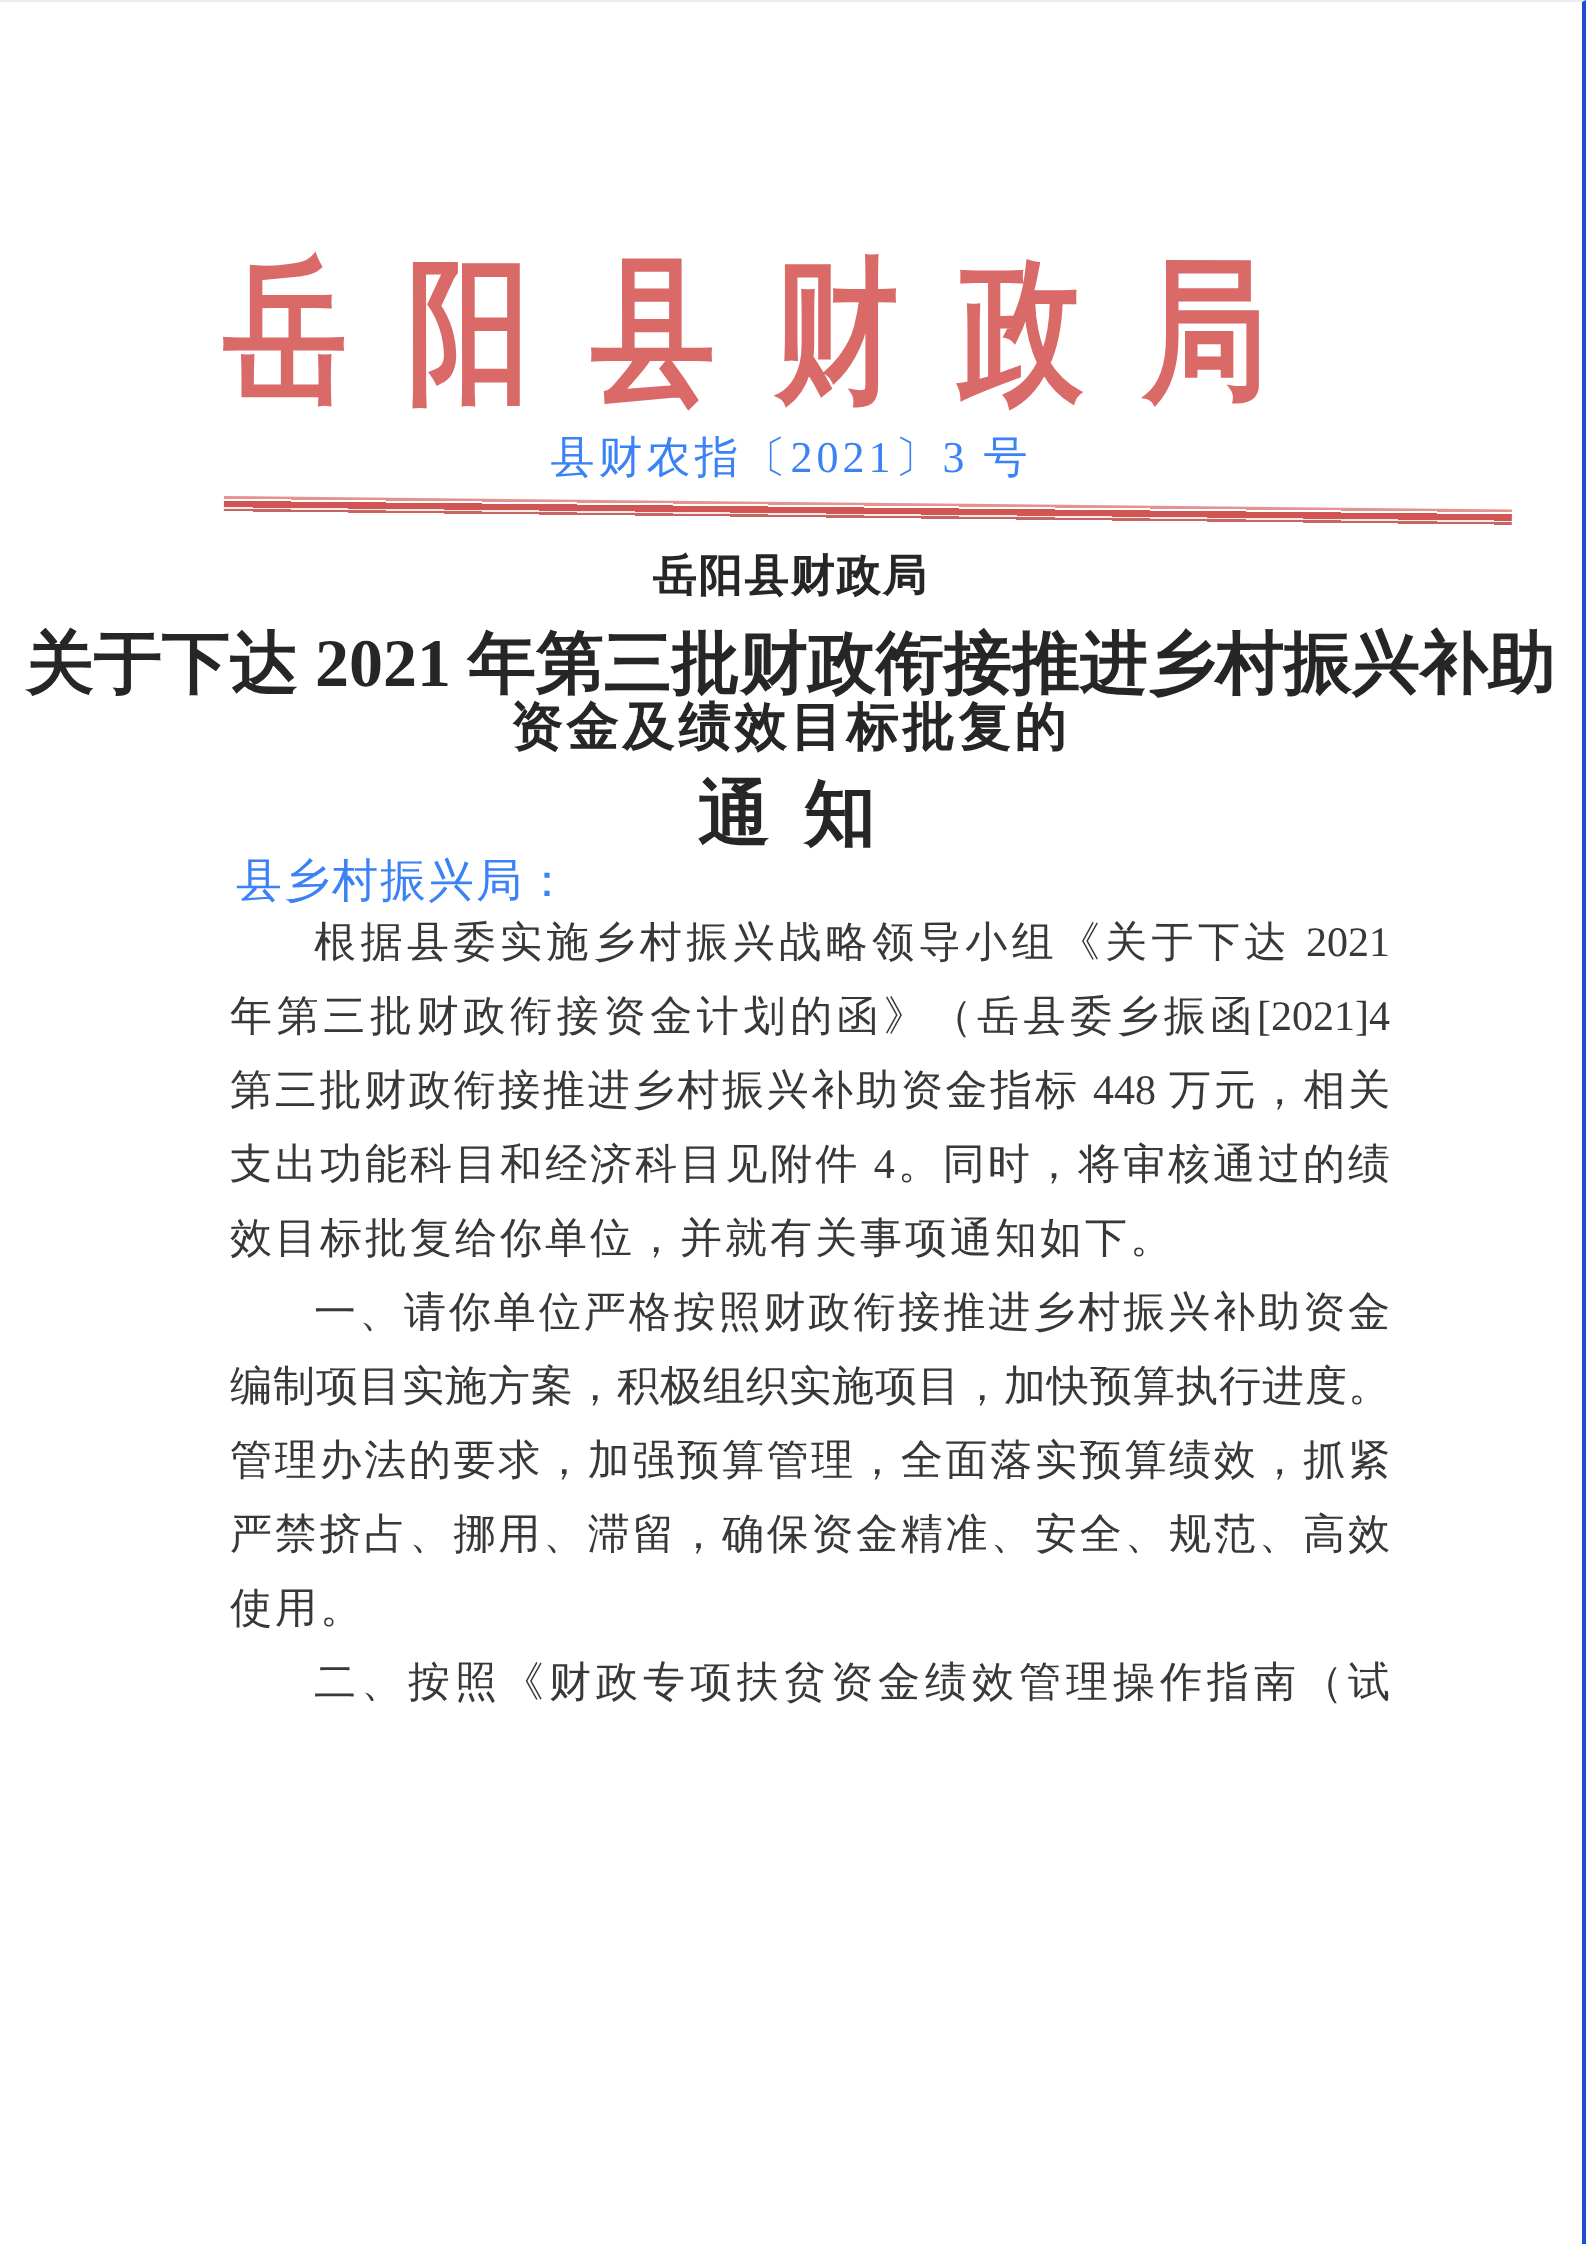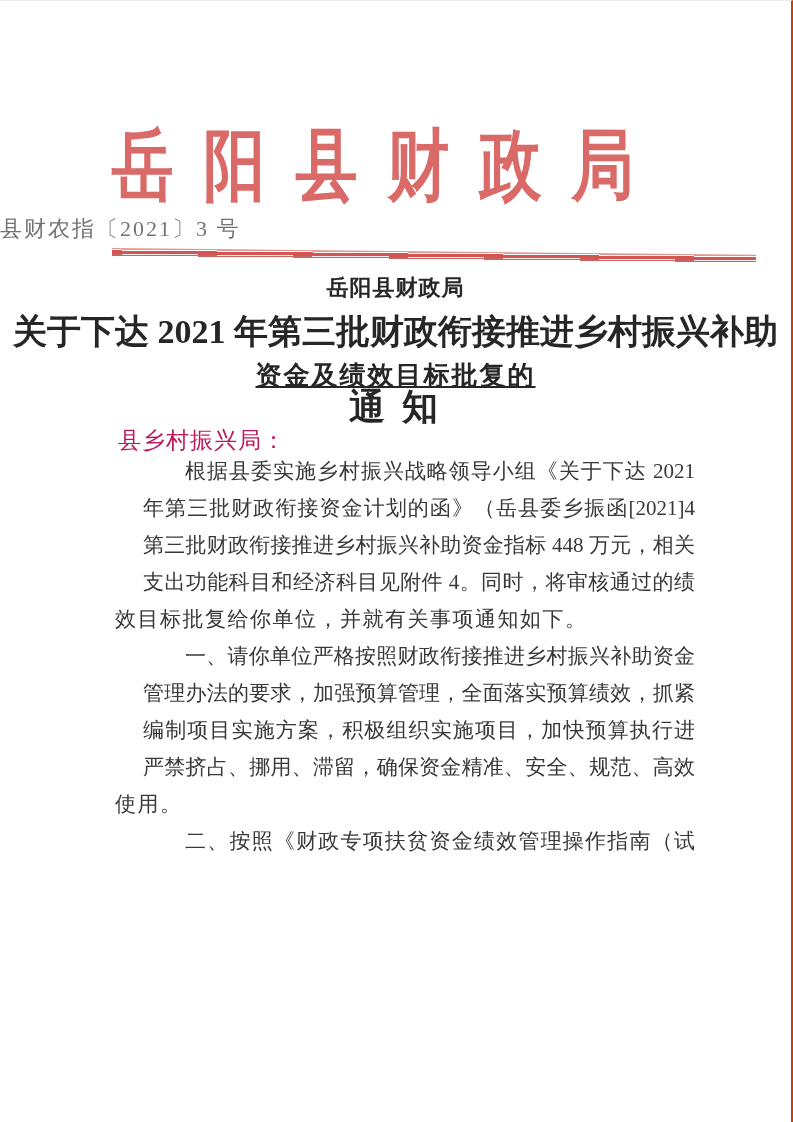--- a/index.html
+++ b/index.html
@@ -7,37 +7,38 @@
     width:793px; height:1122px;
     background:#ffffff;
     font-family:"Liberation Serif","DejaVu Serif",serif;
     color:#373737;
     position:relative;
     overflow:hidden;
   }
   .page {
     position:absolute; inset:0;
     border-top:1px solid #ececec;
-    border-right:2px solid #c2410c;
+    border-right:2px solid #1d4ed8;
   }
   
   .agency {
     position:absolute; top:112px; left:-8px; width:100%;
     text-align:center; white-space:nowrap;
     font-size:62px; font-weight:bold;
     color:#d96a68;
     letter-spacing:30px;
     transform:scaleY(1.26);
     transform-origin:50% 0;
   }
   
   .doc-number {
     position:absolute; top:213px; left:0; width:100%;
+    text-align:center;
     font-size:22px; letter-spacing:2px;
-    color:#737373;
+    color:#3b82f6;
   }
   
   .rule {
     position:absolute; left:112px; top:247px;
     width:644px; height:9px;
     transform:rotate(0.6deg); transform-origin:0 0;
     background:linear-gradient(to bottom,
       #e59391 0, #e59391 1.4px,
       #ffffff 1.4px, #ffffff 2.4px,
       #d05553 2.4px, #d05553 5.6px,
@@ -46,37 +47,37 @@
       transparent 7.6px);
   }
   
   .title-line {
     position:absolute; left:0; width:100%;
     text-align:center; font-weight:bold; color:#262626;
     white-space:nowrap;
   }
   .t1 { top:272px; font-size:22px; letter-spacing:1px; }
   .t2 { top:308px; font-size:34px; }
-  .t3 { top:357px; font-size:26px; letter-spacing:2px;text-decoration:underline; }
+  .t3 { top:345px; font-size:26px; letter-spacing:2px; }
   .t4 { top:382px; font-size:36px; letter-spacing:4px; }
   
   .addressee {
     position:absolute; left:118px; top:424px;
-    font-size:23px; letter-spacing:1px; color:#be185d;
+    font-size:23px; letter-spacing:1px; color:#3b82f6;
   }
   
   .body-text {
     position:absolute; left:115px; top:452px; width:580px;
   }
   .line {
     height:37px; line-height:37px;
     font-size:21px; color:#383838;
     white-space:nowrap;
   }
-  .line.fill { text-align:justify; text-align-last:justify; white-space:normal; overflow:hidden;margin-left:28px; }
+  .line.fill { text-align:justify; text-align-last:justify; white-space:normal; overflow:hidden; }
   .line.short { letter-spacing:1.5px; }
   .line.indent { text-indent:2em; }
 </style>
 </head>
 <body>
 
 <div class="page">
 
   <div class="agency">岳阳县财政局</div>
 
@@ -91,20 +92,20 @@
 
   <div class="addressee">县乡村振兴局：</div>
 
   <div class="body-text">
     <div class="line fill indent">根据县委实施乡村振兴战略领导小组《关于下达 2021</div>
     <div class="line fill">年第三批财政衔接资金计划的函》（岳县委乡振函[2021]4</div>
     <div class="line fill">第三批财政衔接推进乡村振兴补助资金指标 448 万元，相关</div>
     <div class="line fill">支出功能科目和经济科目见附件 4。同时，将审核通过的绩</div>
     <div class="line short">效目标批复给你单位，并就有关事项通知如下。</div>
     <div class="line fill indent">一、请你单位严格按照财政衔接推进乡村振兴补助资金</div>
+    <div class="line fill">编制项目实施方案，积极组织实施项目，加快预算执行进度。</div>
     <div class="line fill">管理办法的要求，加强预算管理，全面落实预算绩效，抓紧</div>
-    <div class="line fill">编制项目实施方案，积极组织实施项目，加快预算执行进度。</div>
     <div class="line fill">严禁挤占、挪用、滞留，确保资金精准、安全、规范、高效</div>
     <div class="line short">使用。</div>
     <div class="line fill indent">二、按照《财政专项扶贫资金绩效管理操作指南（试行）》</div>
   </div>
 
 </div>
 
 </body></html>

